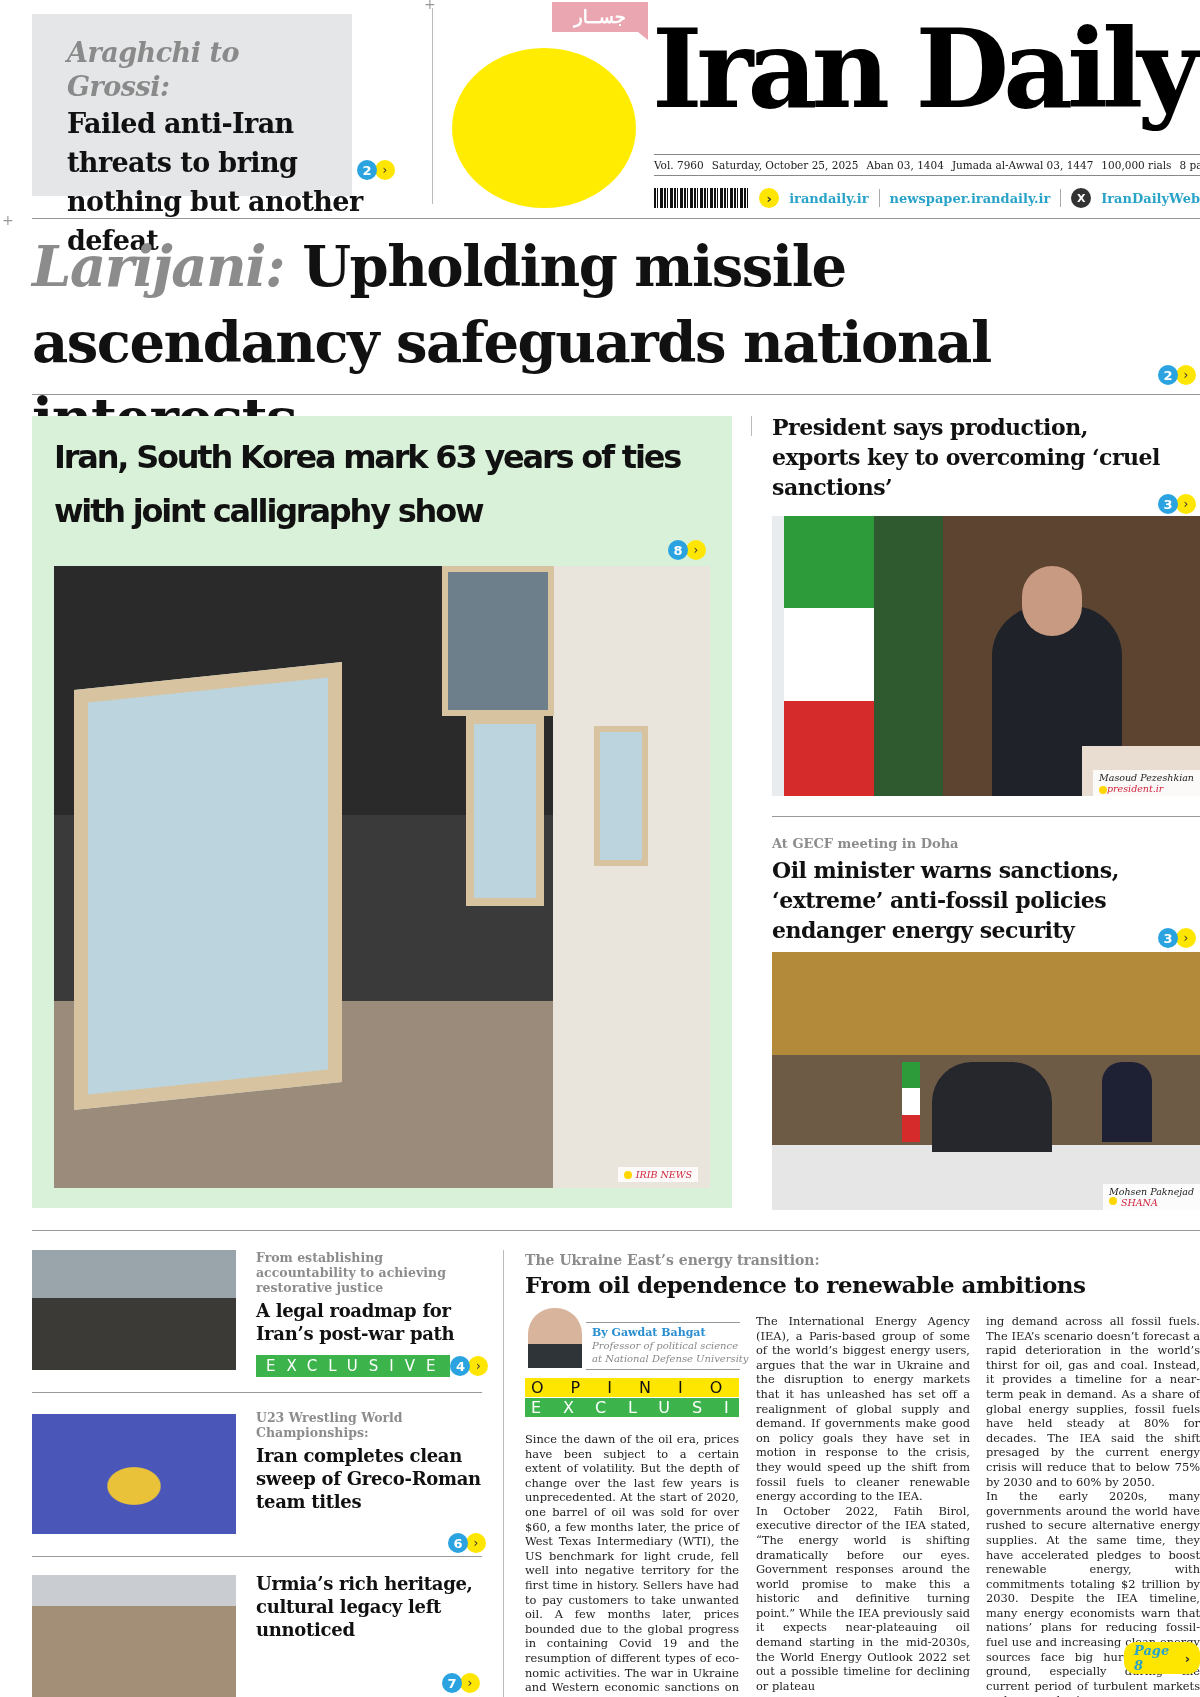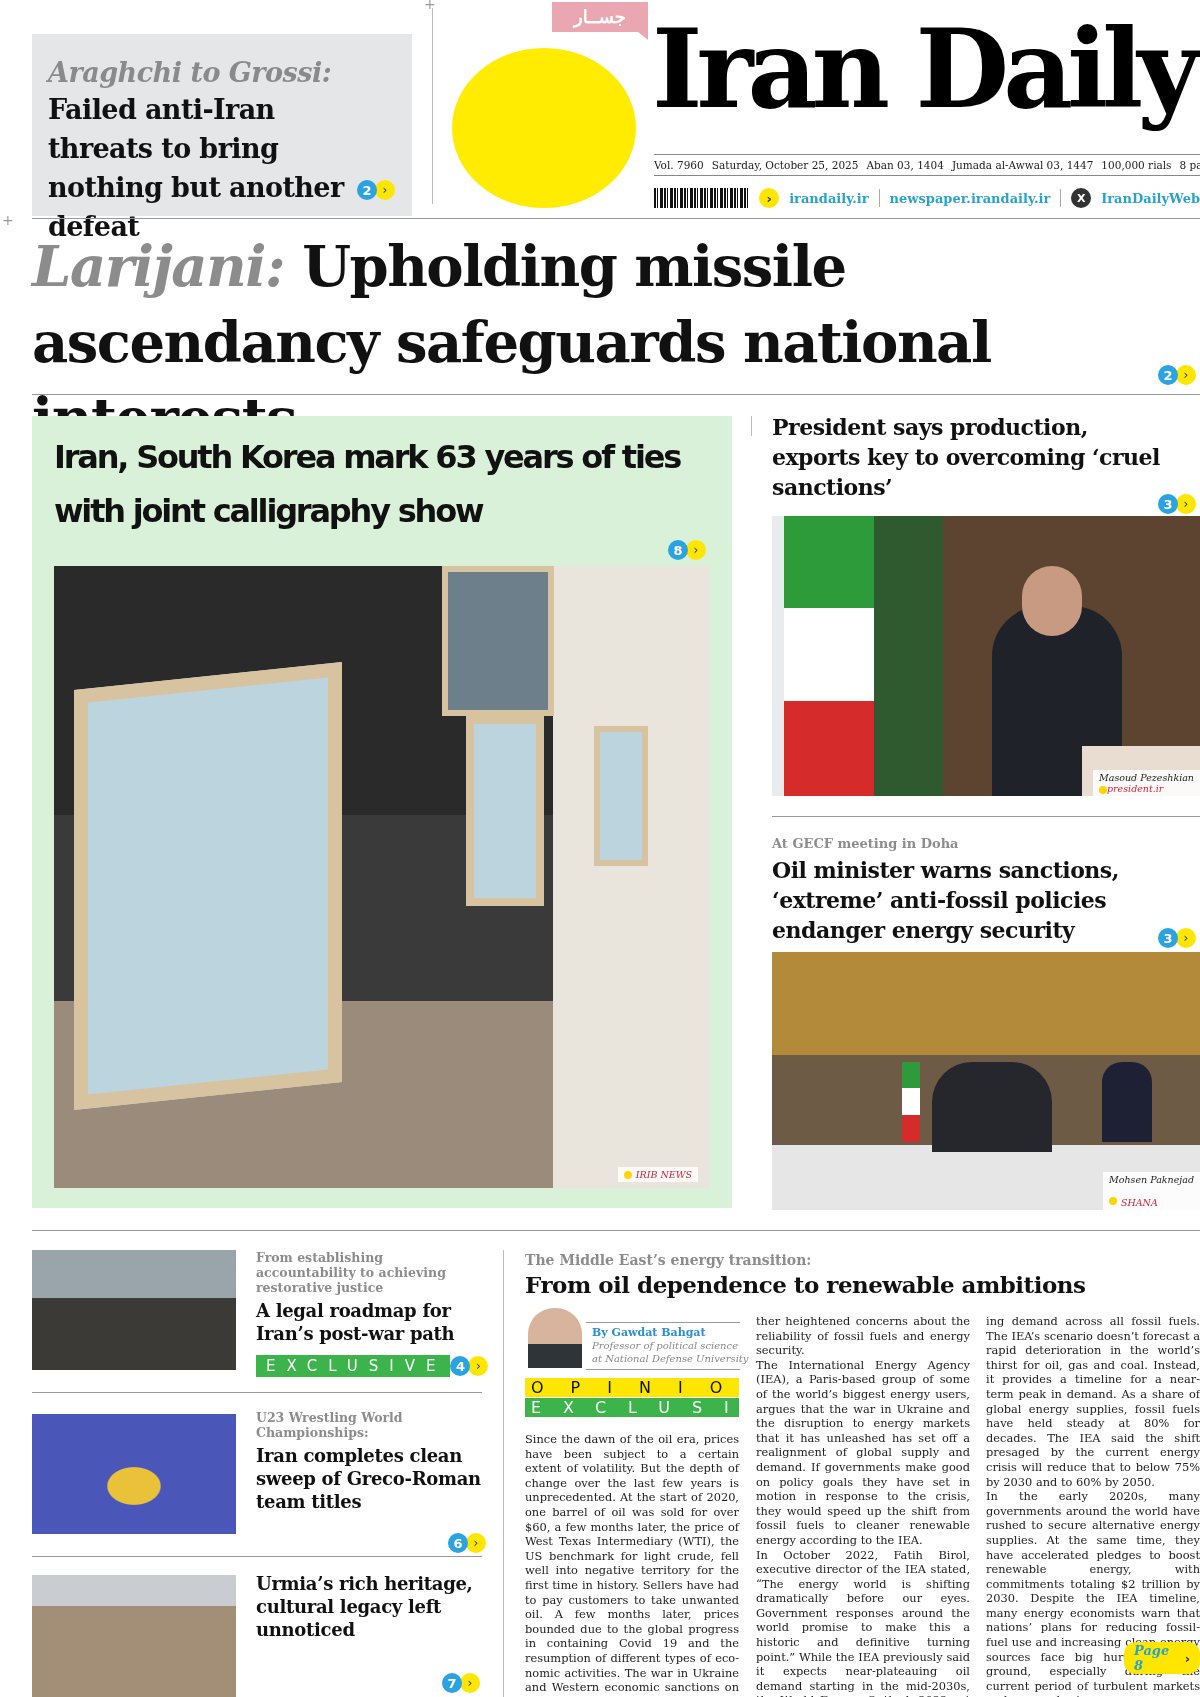--- a/index.html
+++ b/index.html
@@ -1,21 +1,21 @@
 <!DOCTYPE html>
 <html><head>
 <meta charset="utf-8">
 <style>
   * { box-sizing: border-box; margin: 0; padding: 0; }
   html, body { width: 1200px; height: 1697px; background: #fff; overflow: hidden; }
   body { position: relative; font-family: "DejaVu Serif", serif; color: #111; }
   .abs { position: absolute; }
 
   
-  .teaser-box { left: 32px; top: 34px; width: 380px; height: 182px; background: #e4e6e8; padding: 22px 20px 0 16px; }
+  .teaser-box { left: 32px; top: 14px; width: 320px; height: 182px; background: #e4e6e8; padding: 22px 20px 0 35px; }
   .teaser-kicker { font-family: "DejaVu Serif", serif; font-style: italic; font-weight: bold; color: #8a8a8a; font-size: 27px; line-height: 34px; letter-spacing: -0.5px; }
   .teaser-title { font-family: "DejaVu Serif", serif; font-weight: bold; font-size: 27px; line-height: 39px; color: #111; letter-spacing: -0.6px; }
   .vsep { left: 432px; top: 8px; width: 1px; height: 196px; background: #bbb; }
   .sun { left: 452px; top: 48px; width: 184px; height: 160px; border-radius: 50%; background: #ffec00; }
   .jasar { left: 552px; top: 2px; width: 96px; height: 30px; background: #eaa6b1; color: #fff; font-size: 18px; font-weight: bold; text-align: center; line-height: 30px; }
   .jasar:after { content: ""; position: absolute; right: 0; bottom: -8px; border-left: 10px solid transparent; border-top: 8px solid #eaa6b1; }
   .masthead { left: 652px; top: 10px; font-family: "DejaVu Serif", serif; font-weight: bold; font-size: 108px; line-height: 118px; letter-spacing: -6px; color: #000; }
   .infobar { left: 654px; top: 154px; width: 546px; height: 22px; border-top: 1px solid #888; border-bottom: 1px solid #888; font-family: "DejaVu Serif", serif; font-size: 10.5px; line-height: 20px; color: #222; white-space: nowrap; display: flex; gap: 4px; align-items: center; }
   .dot { display: inline-block; width: 8px; height: 8px; border-radius: 50%; background: #ffd600; }
   .linksbar { left: 654px; top: 186px; width: 546px; height: 24px; display: flex; align-items: center; gap: 10px; font-family: "DejaVu Serif", serif; font-weight: bold; font-size: 13px; color: #2aa3c9; white-space: nowrap; }
@@ -164,21 +164,21 @@
 <div class="abs kicker-sm" style="left:772px;top:836px;">At GECF meeting in Doha</div>
 <div class="abs right-h" style="left:772px;top:855px;width:400px;">Oil minister warns sanctions, ‘extreme’ anti-fossil policies endanger energy security</div>
 <div class="abs pagebadge" style="left:1158px;top:928px;">
   <span class="pnum">3</span>
   <span class="parr">›</span>
 </div>
 <div class="abs photo oil-photo">
   <div style="position:absolute;left:130px;top:110px;width:18px;height:80px;background:linear-gradient(180deg,#2e9b3a 0 33%,#fff 33% 66%,#d52b2b 66% 100%);"></div>
   <div style="position:absolute;left:160px;top:110px;width:120px;height:90px;background:#26272c;border-radius:40px 40px 0 0;"></div>
   <div style="position:absolute;left:330px;top:110px;width:50px;height:80px;background:#1d2133;border-radius:20px 20px 0 0;"></div>
-  <div class="credit" style="right:0;bottom:0;flex-direction:column;align-items:flex-start;gap:12px;">
+  <div class="credit" style="right:0;bottom:0;flex-direction:column;align-items:flex-start;gap:0;">
     <span class="name">Mohsen Paknejad</span>
     <span style="display:flex;gap:4px;">
         <span class="dot"></span>
         <span>SHANA</span>
       </span>
   </div>
 </div>
 
 <div class="abs hline" style="left:32px;top:1230px;width:1168px;"></div>
 
@@ -213,38 +213,37 @@
 <div class="abs" style="left:256px;top:1572px;width:230px;">
   <div class="side-title">Urmia’s rich heritage, cultural legacy left unnoticed</div>
 </div>
 <div class="abs pagebadge" style="left:442px;top:1673px;">
   <span class="pnum">7</span>
   <span class="parr">›</span>
 </div>
 
 <div class="abs" style="left:503px;top:1250px;width:1px;height:447px;background:#bbb;"></div>
 
-<div class="abs kicker-sm" style="left:525px;top:1252px;font-size:14px;">The Middle East’s energy transition:</div>
+<div class="abs kicker-sm" style="left:525px;top:1252px;font-size:14px;">The Ukraine East’s energy transition:</div>
 <div class="abs" style="left:525px;top:1270px;font-family:'DejaVu Serif',serif;font-weight:bold;font-size:23px;line-height:30px;letter-spacing:-0.5px;color:#111;">From oil dependence to renewable ambitions</div>
 
 <div class="abs" style="left:524px;top:1308px;width:216px;height:64px;text-align:right;">
   <div style="position:absolute;left:4px;top:0;width:54px;height:60px;background:linear-gradient(180deg,#d9b49c 0 60%,#2f3438 60% 100%);border-radius:26px 26px 0 0;"></div>
   <div style="position:absolute;left:62px;top:14px;width:154px;height:1px;background:#999;"></div>
   <div style="position:absolute;left:68px;top:18px;font-family:'DejaVu Serif',serif;font-weight:bold;font-size:11px;color:#2a8fd0;">By Gawdat Bahgat</div>
   <div style="position:absolute;left:68px;top:32px;font-family:'DejaVu Serif',serif;font-style:italic;font-size:10px;color:#888;white-space:nowrap;">Professor of political science</div>
   <div style="position:absolute;left:68px;top:45px;font-family:'DejaVu Serif',serif;font-style:italic;font-size:10px;color:#888;white-space:nowrap;">at National Defense University</div>
   <div style="position:absolute;left:62px;top:61px;width:154px;height:1px;background:#999;"></div>
 </div>
 <div class="abs op-box" style="left:525px;top:1378px;width:214px;">OPINION</div>
 <div class="abs ex-box" style="left:525px;top:1398px;width:214px;">EXCLUSIVE</div>
 
 <div class="abs body-col" style="left:525px;top:1432px;width:214px;">Since the dawn of the oil era, prices have been subject to a certain extent of volatility. But the depth of change over the last few years is unprece­dented. At the start of 2020, one bar­rel of oil was sold for over $60, a few months later, the price of West Texas Intermediary (WTI), the US benchmark for light crude, fell well into negative territory for the first time in history. Sellers have had to pay customers to take unwanted oil. A few months later, prices bounded due to the global prog­ress in containing Covid 19 and the resumption of different types of eco­nomic activities. The war in Ukraine and Western economic sanctions on Russia’s oil and natural gas have fur­</div>
 
 <div class="abs body-col" style="left:756px;top:1314px;width:214px;">
-  <p>ther heightened concerns about the reliability of fossil fuels and energy security.</p>
   <p>The International Energy Agency (IEA), a Paris-based group of some of the world’s biggest energy users, argues that the war in Ukraine and the dis­ruption to energy markets that it has unleashed has set off a realignment of global supply and demand. If gov­ernments make good on policy goals they have set in motion in response to the crisis, they would speed up the shift from fossil fuels to cleaner re­newable energy according to the IEA.</p>
   <p>In October 2022, Fatih Birol, executive director of the IEA stated, “The ener­gy world is shifting dramatically be­fore our eyes. Government responses around the world promise to make this a historic and definitive turning point.” While the IEA previously said it expects near-plateauing oil demand starting in the mid-2030s, the World Energy Outlook 2022 set out a possi­ble timeline for declining or plateau­</p>
 </div>
 
 <div class="abs body-col" style="left:986px;top:1314px;width:214px;">
   <p>ing demand across all fossil fuels. The IEA’s scenario doesn’t forecast a rapid deterioration in the world’s thirst for oil, gas and coal. Instead, it provides a timeline for a near-term peak in demand. As a share of global energy supplies, fossil fuels have held steady at 80% for decades. The IEA said the shift presaged by the current energy crisis will reduce that to below 75% by 2030 and to 60% by 2050.</p>
   <p>In the early 2020s, many governments around the world have rushed to se­cure alternative energy supplies. At the same time, they have accelerated pledges to boost renewable energy, with commitments totaling $2 tril­lion by 2030. Despite the IEA time­line, many energy economists warn that nations’ plans for reducing fos­sil-fuel use and increasing clean-en­ergy sources face big hurdles on the ground, especially during the current pe­riod of turbulent markets and power shortages.</p>
 </div>
 <div class="abs" style="left:1124px;top:1640px;">
   <span class="page8">

